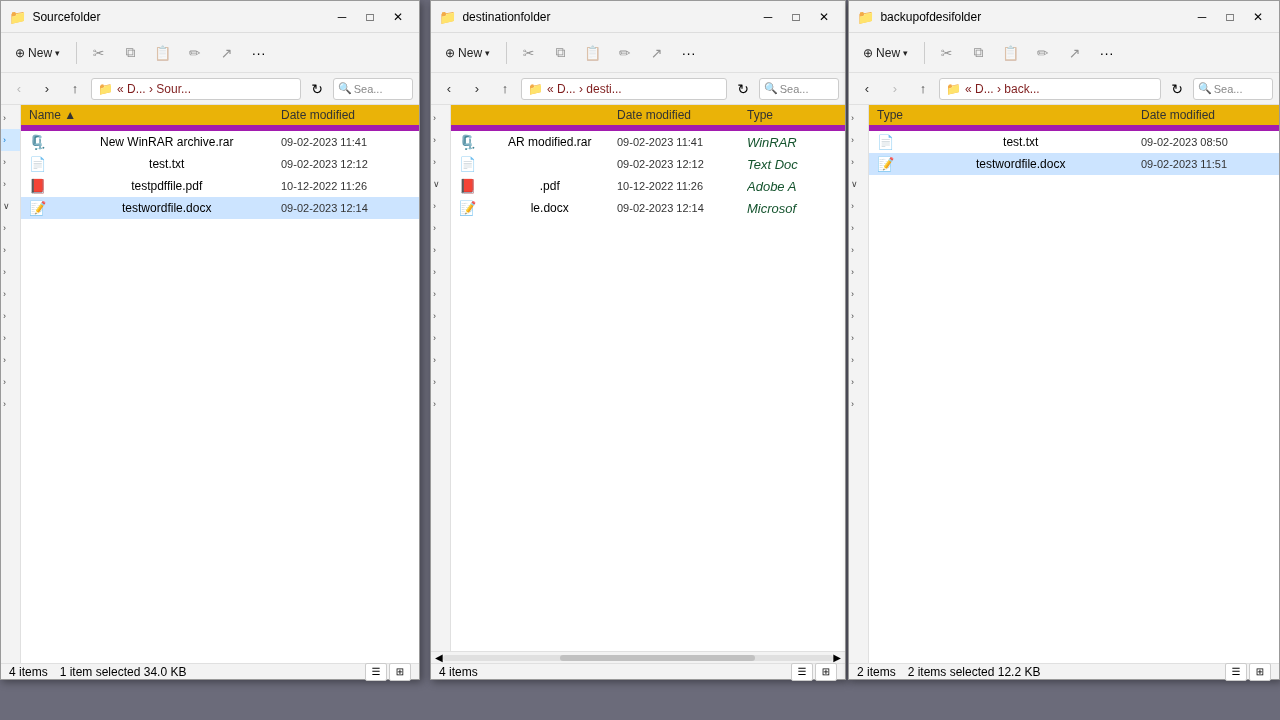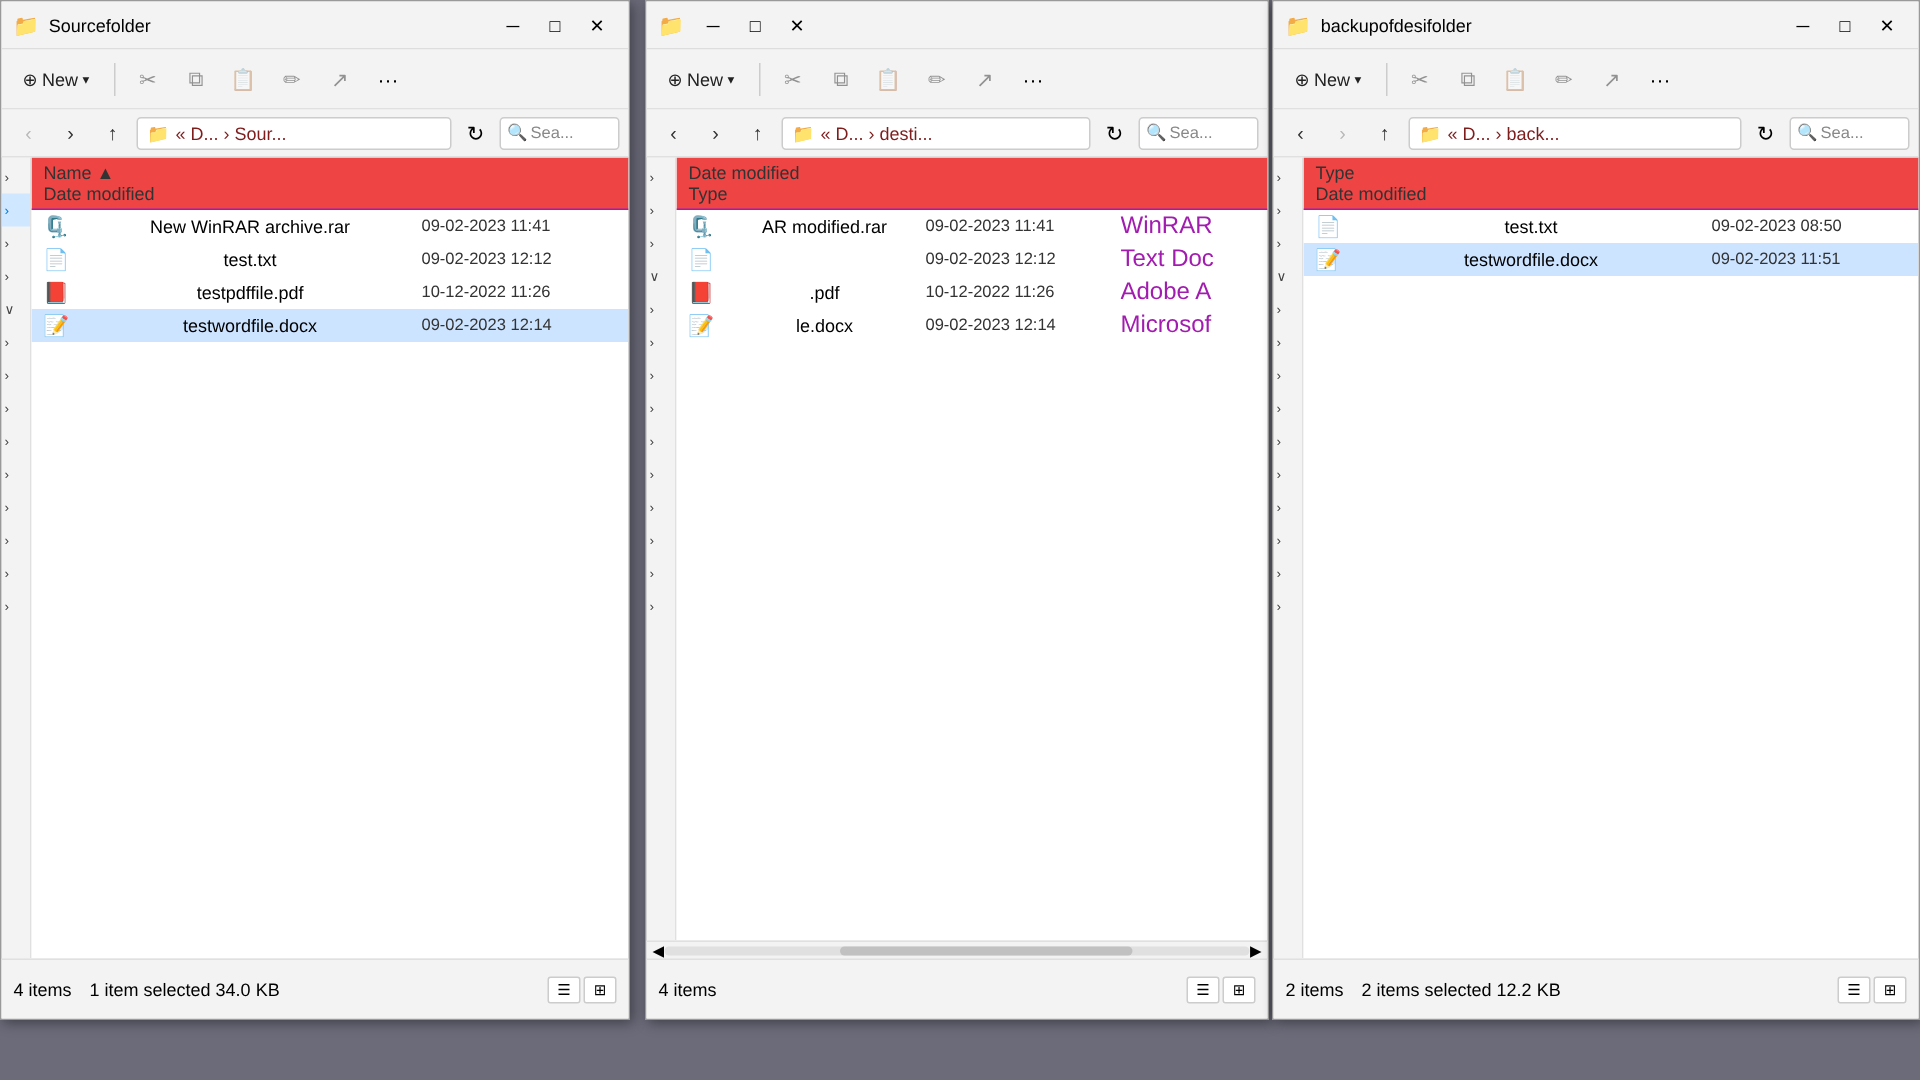--- a/index.html
+++ b/index.html
@@ -178,27 +178,26 @@
 
     
     .file-list {
       flex: 1;
       overflow-y: auto;
       overflow-x: hidden;
       background: #fff;
     }
     .column-headers {
       display: flex;
-      background: #ef4444;
-      border-bottom: 1px solid #a21caf;
+      background: #eab308;
+      border-bottom: 6px solid #a21caf;
       padding: 3px 8px;
       position: sticky;
       top: 0;
       z-index: 1;
-      flex-direction: column;
     }
     .col-header {
       font-size: 12px;
       color: #333;
       cursor: pointer;
       user-select: none;
     }
     .col-name { flex: 1; min-width: 0; }
     .col-modified { width: 130px; }
     .col-type { width: 90px; }
@@ -226,31 +225,32 @@
       text-align: center;
     }
     .file-modified {
       width: 130px;
       font-size: 11px;
       color: #333;
       flex-shrink: 0;
     }
     .file-type {
       width: 90px;
-      font-size: 16px;
-      color: #a21caf;
+      font-size: 13px;
+      color: #14532d;
       flex-shrink: 0;
       overflow: hidden;
       text-overflow: ellipsis;
       white-space: nowrap;
+      font-style: italic;
     }
 
     
     .status-bar {
-      height: 40px;
+      height: 16px;
       background: #f3f3f3;
       border-top: 1px solid #e0e0e0;
       display: flex;
       align-items: center;
       justify-content: space-between;
       padding: 0 8px;
     }
     .view-btns {
       display: flex;
       gap: 2px;
@@ -455,20 +455,21 @@
       <button class="view-btn">☰</button>
       <button class="view-btn">⊞</button>
     </div>
   </div>
 </div>
 
 <div class="explorer-window" style="left:430px; top:0px; width:416px; height:680px;">
 
   <div class="title-bar">
     <span class="folder-icon">📁</span>
+    <span class="title-text">destinationfolder</span>
     <div class="win-controls">
       <button class="win-btn">─</button>
       <button class="win-btn">□</button>
       <button class="win-btn close">✕</button>
     </div>
   </div>
 
   <div class="toolbar">
     <button class="toolbar-btn">
       <span>⊕</span>

